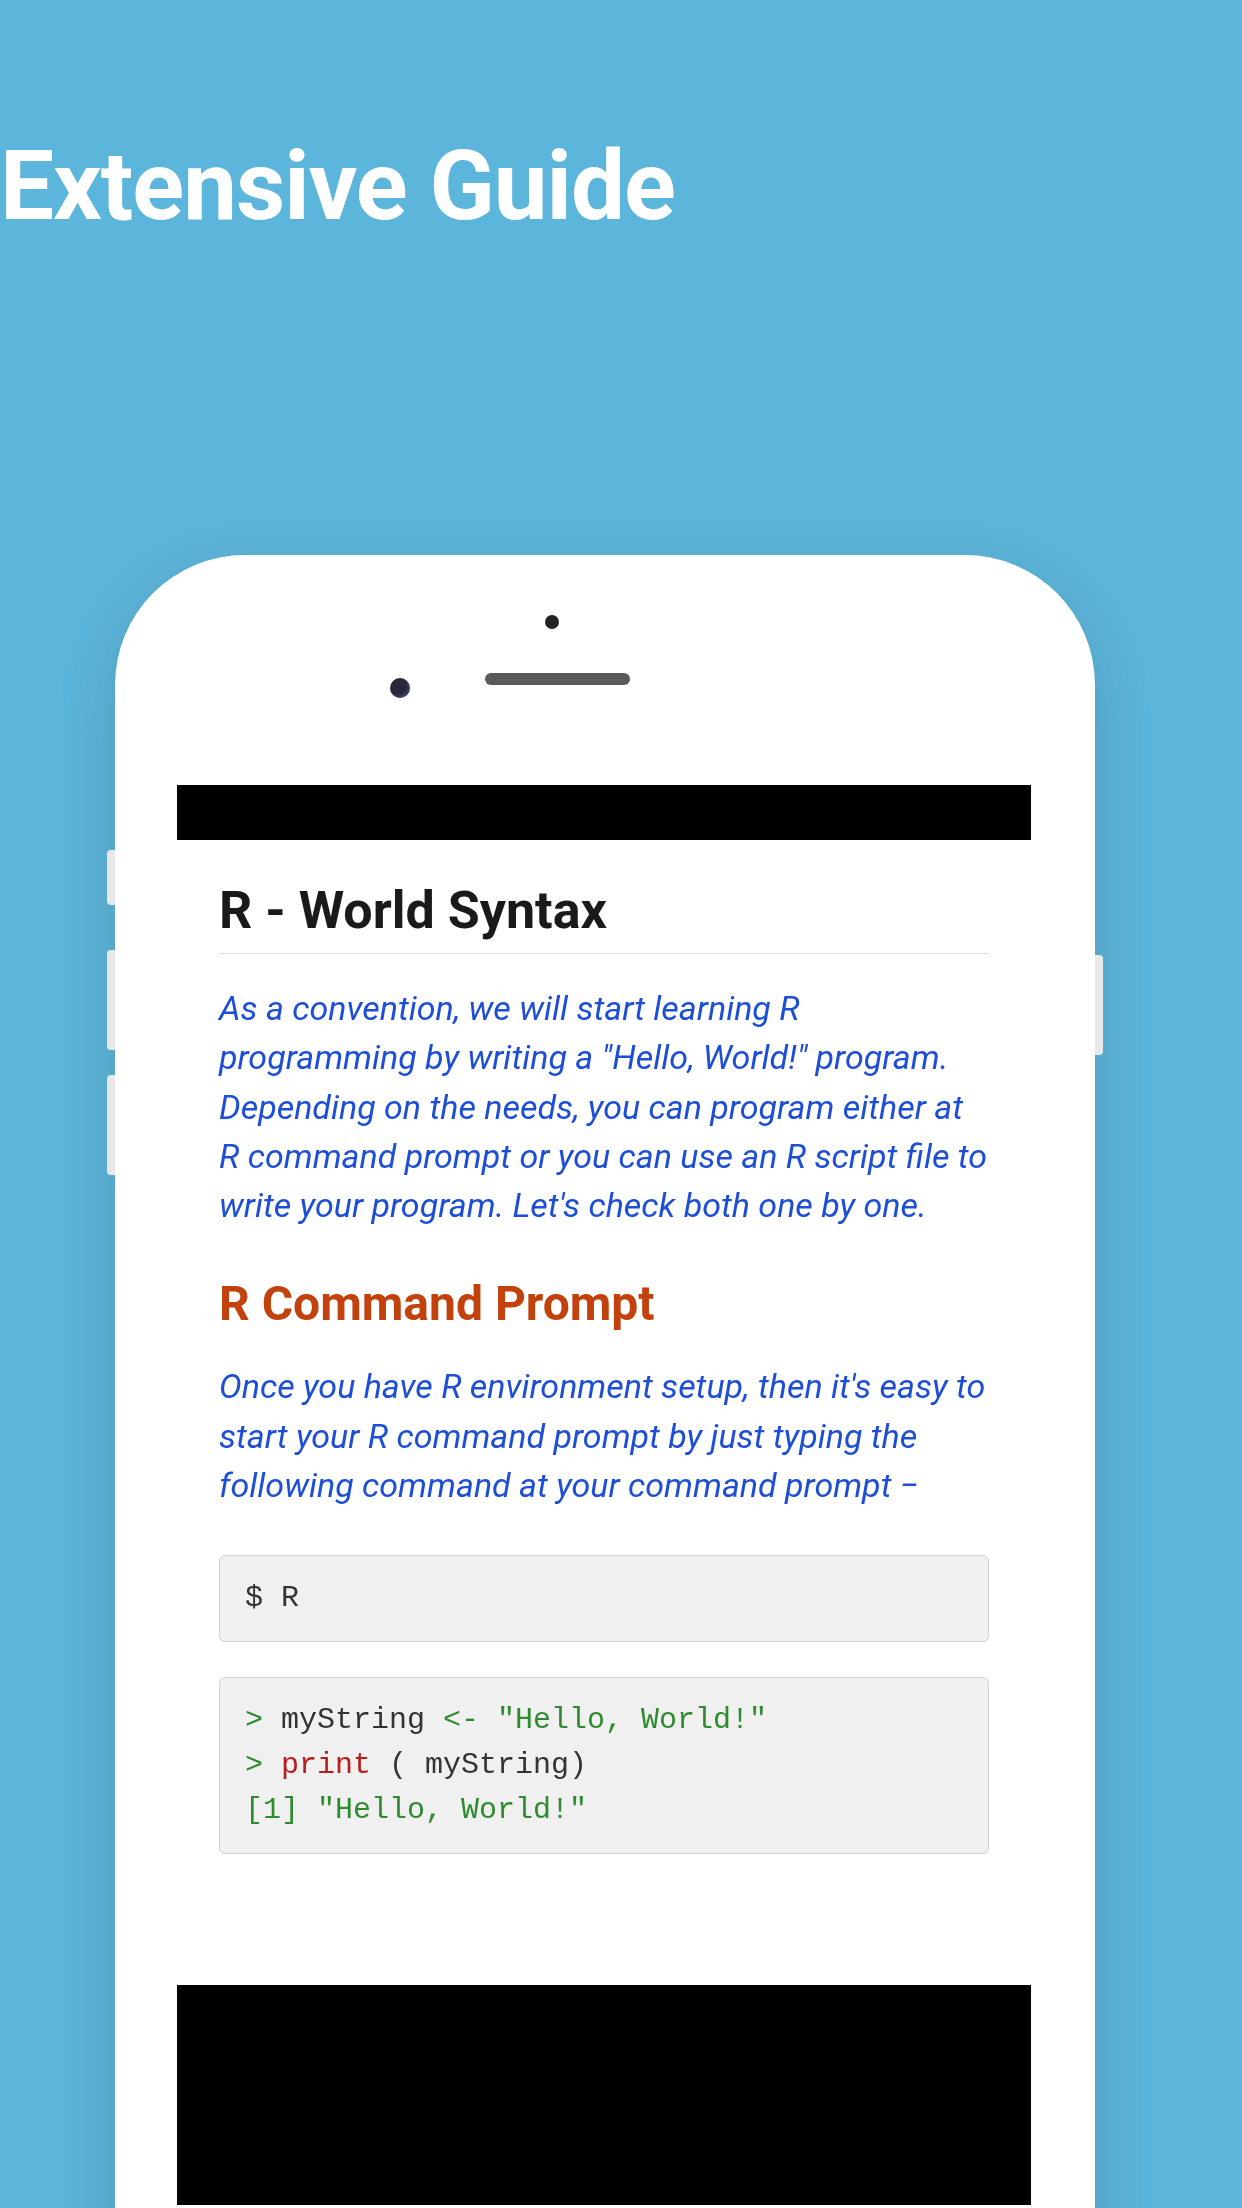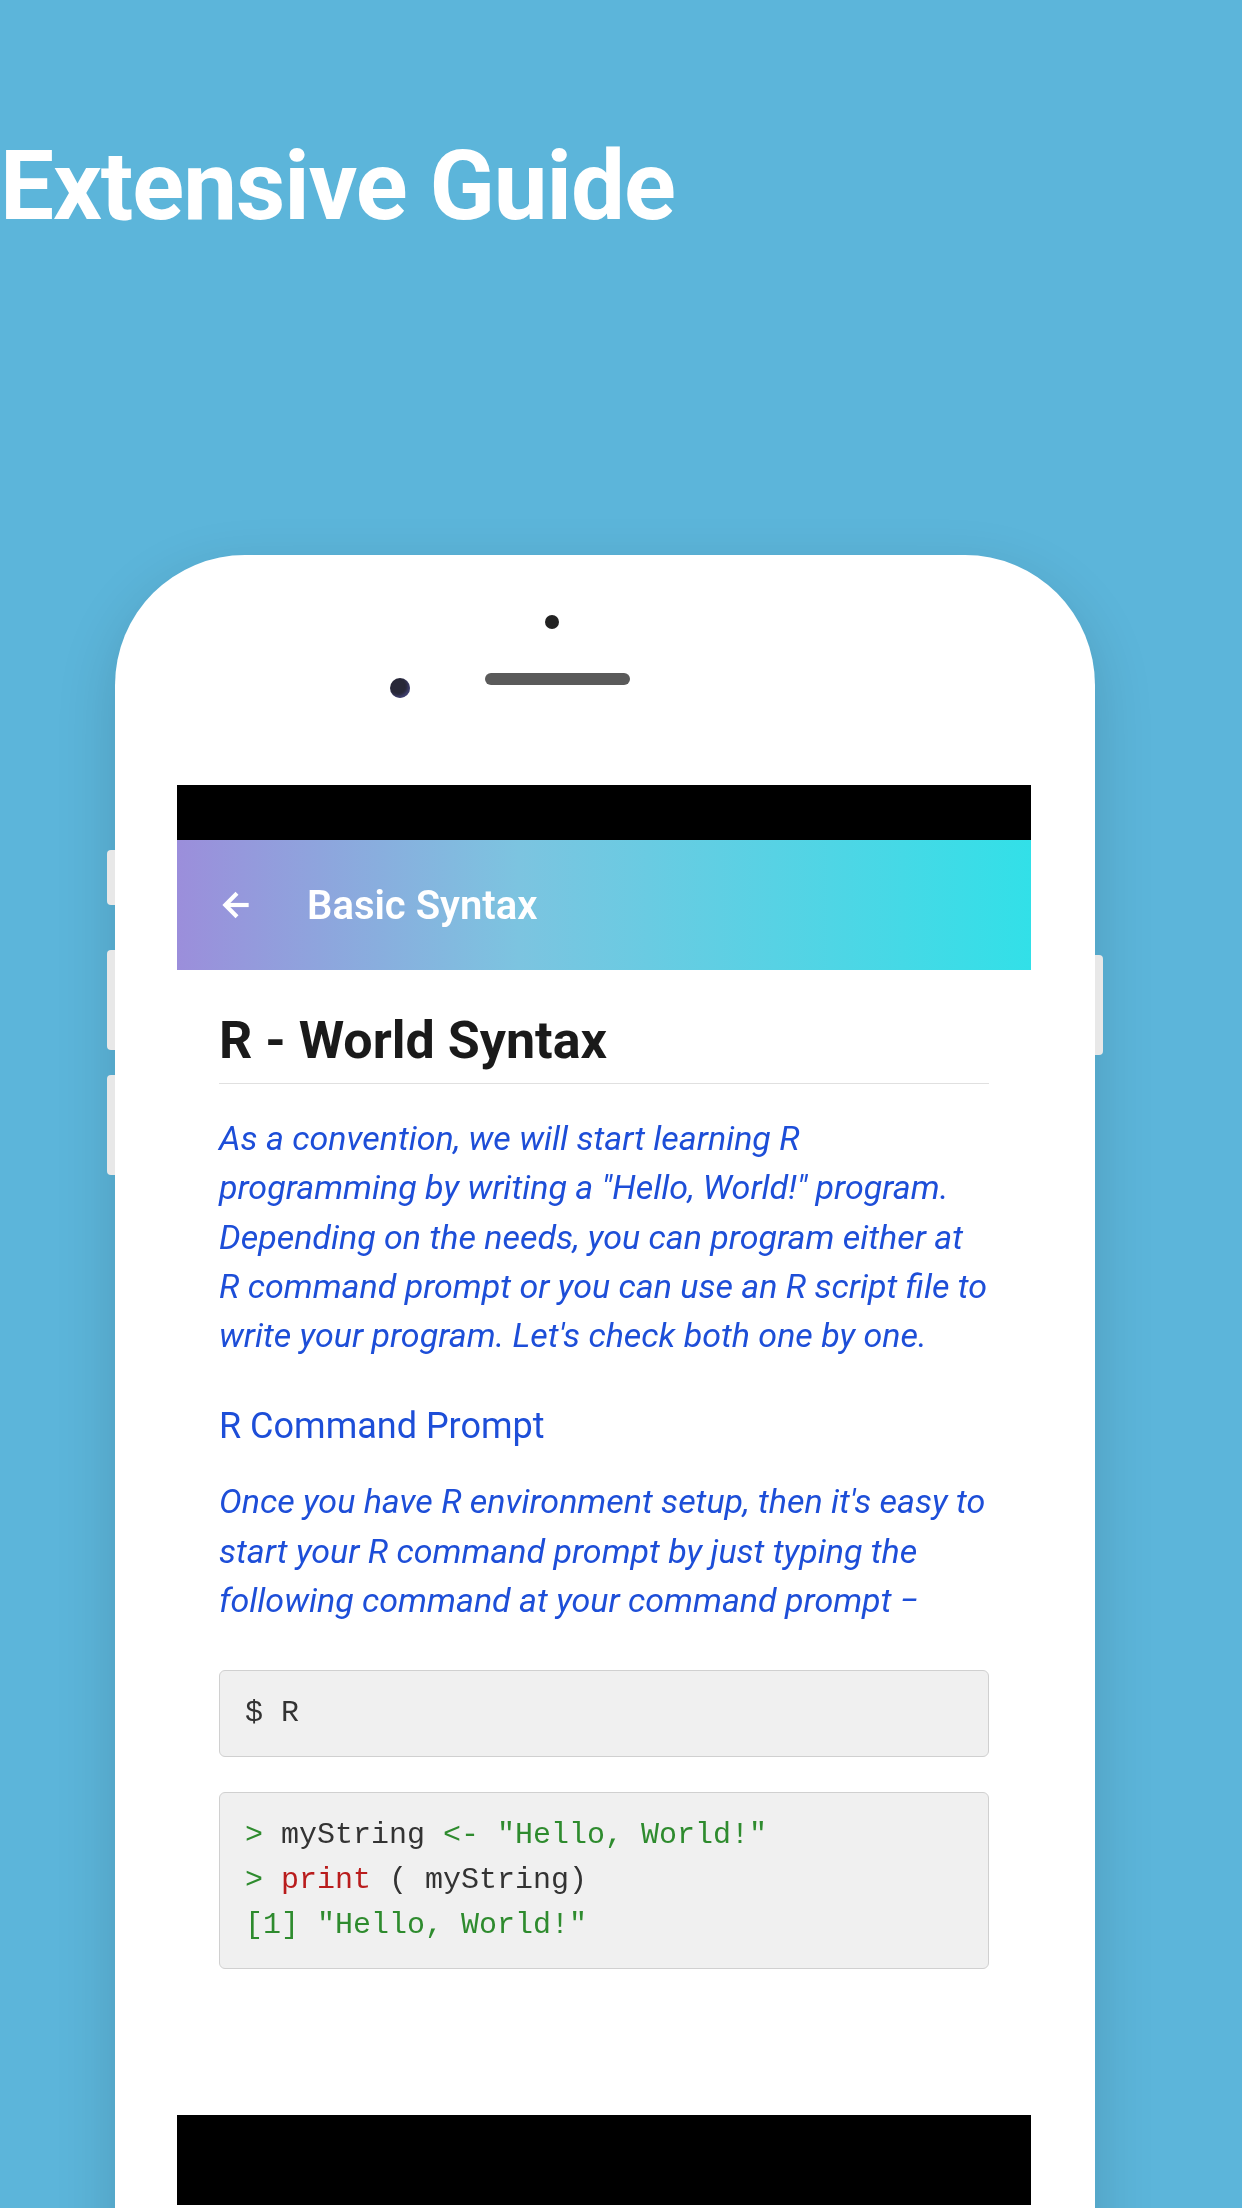--- a/index.html
+++ b/index.html
@@ -167,23 +167,23 @@
     
     .body-text {
       font-size: 34px;
       line-height: 1.45;
       color: #1d4ed8;
       margin-bottom: 45px;
       font-style: italic;
     }
     
     .sub-heading {
-      font-size: 36px;
-      font-weight: 400;
-      color: #1d4ed8;
+      font-size: 48px;
+      font-weight: 700;
+      color: #c2410c;
       margin-bottom: 30px;
     }
     
     .code-block {
       background: #f0f0f0;
       border: 1px solid #d0d0d0;
       border-radius: 6px;
       padding: 20px 25px;
       font-family: 'Courier New', monospace;
       font-size: 30px;
@@ -206,29 +206,20 @@
   <div class="side-button-left-3"></div>
   <div class="side-button-right"></div>
 
   <div class="phone-speaker-dot"></div>
   <div class="phone-camera"></div>
   <div class="phone-speaker"></div>
 
   <div class="screen">
     <div class="status-bar"></div>
 
-    <div class="app-header">
-      <div class="back-arrow">
-        <svg width="40" height="40" viewBox="0 0 24 24" fill="none" stroke="#ffffff" stroke-width="2.5">
-          <line x1="19" y1="12" x2="5" y2="12"></line>
-          <polyline points="12 19 5 12 12 5"></polyline>
-        </svg>
-      </div>
-      <div class="header-title">Basic Syntax</div>
-    </div>
 
     <div class="content">
       <h1 class="main-heading">R - World Syntax</h1>
 
       <p class="body-text">As a convention, we will start learning R programming by writing a "Hello, World!" program. Depending on the needs, you can program either at R command prompt or you can use an R script file to write your program. Let's check both one by one.</p>
 
       <h2 class="sub-heading">R Command Prompt</h2>
 
       <p class="body-text">Once you have R environment setup, then it's easy to start your R command prompt by just typing the following command at your command prompt −</p>
 

